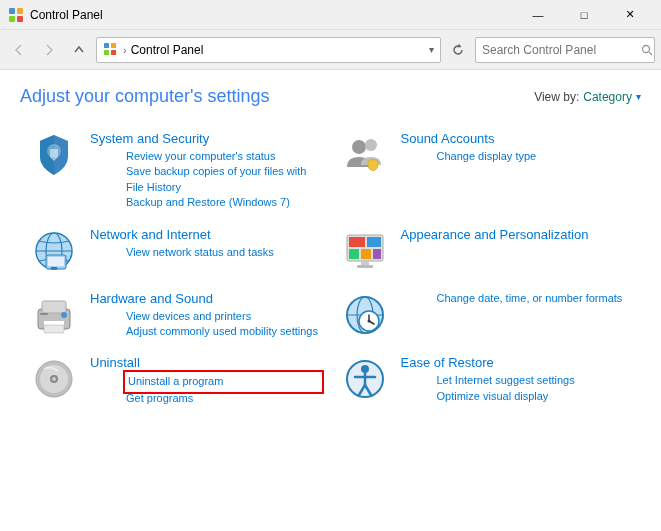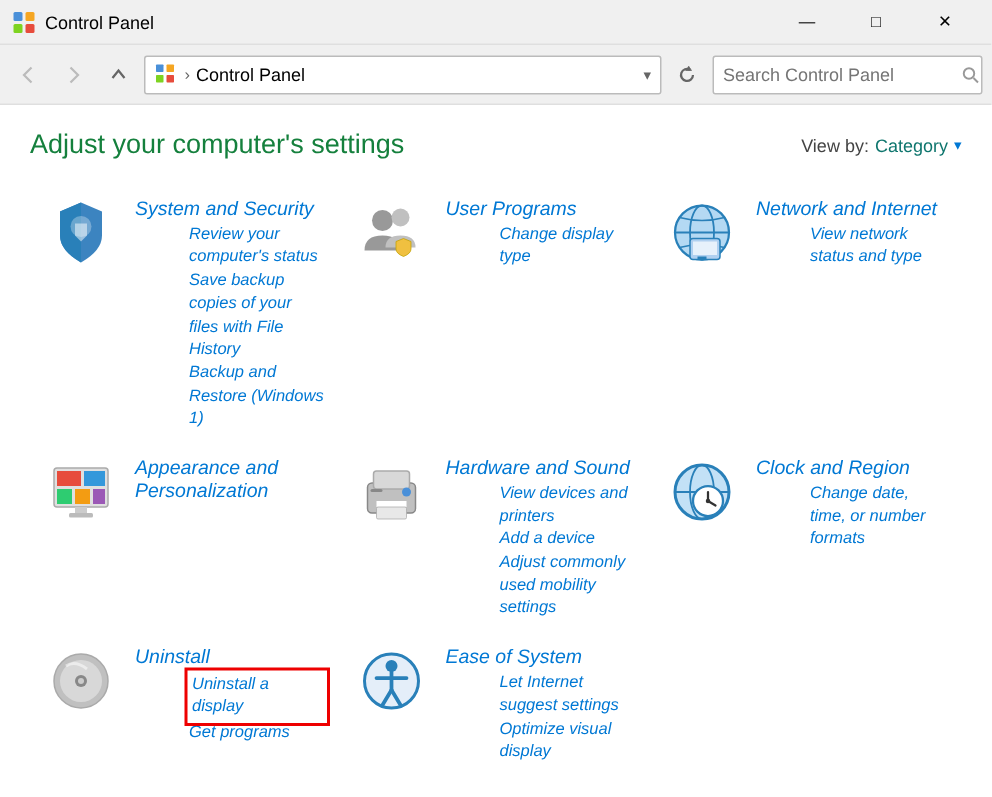--- a/index.html
+++ b/index.html
@@ -138,40 +138,39 @@
       overflow-y: auto;
     }
     .content-header {
       display: flex;
       justify-content: space-between;
       align-items: center;
       margin-bottom: 16px;
     }
     .content-title {
       font-size: 18px;
-      color: #15803d;
+      color: #3b82f6;
       font-weight: 300;
     }
     .view-by {
       display: flex;
       align-items: center;
       gap: 4px;
       font-size: 12px;
       color: #444;
     }
     .view-by-label { color: #444; }
     .view-by-value { color: #0f766e; cursor: pointer; }
     .view-by-arrow { color: #0078d4; font-size: 10px; }
 
     
     .categories-grid {
       display: grid;
-      grid-template-columns: 1fr 1fr 1fr;
+      grid-template-columns: 1fr 1fr;
       gap: 0;
-      font-style: italic;
     }
     .category-item {
       display: flex;
       align-items: flex-start;
       padding: 8px 10px;
       gap: 12px;
     }
     .category-icon {
       width: 48px;
       height: 48px;
@@ -299,38 +298,38 @@
           <path d="M24 4 L38 10 L38 26 Q38 36 24 44 Q10 36 10 26 L10 10 Z" fill="#1a6fb5" opacity="0.85"></path>
           <path d="M24 4 L24 44 Q10 36 10 26 L10 10 Z" fill="#2980b9"></path>
           <circle cx="24" cy="20" r="7" fill="#fff" opacity="0.3"></circle>
           <path d="M20 18 L28 18 L28 26 L24 30 L20 26 Z" fill="#fff" opacity="0.5"></path>
         </svg>
       </div>
       <div class="category-content">
         <a class="category-title">System and Security</a>
         <a class="category-link">Review your computer's status</a>
         <a class="category-link">Save backup copies of your files with File History</a>
-        <a class="category-link">Backup and Restore (Windows 1)</a>
+        <a class="category-link">Backup and Restore (Windows 7)</a>
       </div>
     </div>
 
     <div class="category-item">
       <div class="category-icon">
         <svg width="48" height="48" viewBox="0 0 48 48">
 
           <circle cx="18" cy="16" r="7" fill="#999"></circle>
           <path d="M6 36 Q6 26 18 26 Q30 26 30 36" fill="#999"></path>
           <circle cx="30" cy="14" r="6" fill="#c0c0c0"></circle>
           <path d="M20 34 Q20 26 30 26 Q40 26 40 34" fill="#c0c0c0"></path>
 
           <path d="M32 28 L37 30 L37 35 Q37 38 32 40 Q27 38 27 35 L27 30 Z" fill="#f0c040" stroke="#c0a000" stroke-width="0.5"></path>
         </svg>
       </div>
       <div class="category-content">
-        <a class="category-title">User Programs</a>
+        <a class="category-title">Sound Accounts</a>
         <a class="category-link">Change display type</a>
       </div>
     </div>
 
     <div class="category-item">
       <div class="category-icon">
         <svg width="48" height="48" viewBox="0 0 48 48">
           <circle cx="24" cy="24" r="18" fill="#6ab4e8" opacity="0.5"></circle>
           <circle cx="24" cy="24" r="18" fill="none" stroke="#2980b9" stroke-width="1.5"></circle>
 
@@ -339,21 +338,21 @@
           <path d="M 9 14 Q 24 18 39 14" fill="none" stroke="#2980b9" stroke-width="1"></path>
           <path d="M 9 34 Q 24 30 39 34" fill="none" stroke="#2980b9" stroke-width="1"></path>
 
           <rect x="16" y="28" width="20" height="14" rx="2" fill="#b0d0f0" stroke="#2980b9" stroke-width="1"></rect>
           <rect x="18" y="30" width="16" height="9" fill="#fff" opacity="0.7"></rect>
           <rect x="21" y="40" width="6" height="2" fill="#2980b9"></rect>
         </svg>
       </div>
       <div class="category-content">
         <a class="category-title">Network and Internet</a>
-        <a class="category-link">View network status and type</a>
+        <a class="category-link">View network status and tasks</a>
       </div>
     </div>
 
     <div class="category-item">
       <div class="category-icon">
         <svg width="48" height="48" viewBox="0 0 48 48">
 
           <rect x="6" y="8" width="36" height="26" rx="2" fill="#e0e0e0" stroke="#aaa" stroke-width="1"></rect>
           <rect x="8" y="10" width="16" height="10" fill="#e74c3c"></rect>
           <rect x="26" y="10" width="14" height="10" fill="#3498db"></rect>
@@ -378,80 +377,78 @@
           <rect x="12" y="10" width="24" height="12" rx="2" fill="#d8d8d8" stroke="#aaa" stroke-width="1"></rect>
           <rect x="14" y="30" width="20" height="4" fill="#fff"></rect>
           <rect x="14" y="34" width="20" height="8" rx="1" fill="#e8e8e8" stroke="#aaa" stroke-width="0.5"></rect>
           <circle cx="34" cy="24" r="3" fill="#4a90d9"></circle>
           <rect x="10" y="22" width="8" height="2" rx="1" fill="#888"></rect>
         </svg>
       </div>
       <div class="category-content">
         <a class="category-title">Hardware and Sound</a>
         <a class="category-link">View devices and printers</a>
-        <a class="category-link">Add a device</a>
         <a class="category-link">Adjust commonly used mobility settings</a>
       </div>
     </div>
 
     <div class="category-item">
       <div class="category-icon">
         <svg width="48" height="48" viewBox="0 0 48 48">
           <circle cx="24" cy="24" r="18" fill="#6ab4e8" opacity="0.4"></circle>
           <circle cx="24" cy="24" r="18" fill="none" stroke="#2980b9" stroke-width="2"></circle>
 
           <ellipse cx="24" cy="24" rx="8" ry="18" fill="none" stroke="#2980b9" stroke-width="1.2"></ellipse>
           <line x1="6" y1="24" x2="42" y2="24" stroke="#2980b9" stroke-width="1.2"></line>
 
           <circle cx="28" cy="30" r="10" fill="#fff" stroke="#2980b9" stroke-width="1.5"></circle>
           <line x1="28" y1="30" x2="28" y2="24" stroke="#333" stroke-width="1.5" stroke-linecap="round"></line>
           <line x1="28" y1="30" x2="33" y2="33" stroke="#333" stroke-width="1.5" stroke-linecap="round"></line>
           <circle cx="28" cy="30" r="1.5" fill="#333"></circle>
         </svg>
       </div>
       <div class="category-content">
-        <a class="category-title">Clock and Region</a>
         <a class="category-link">Change date, time, or number formats</a>
       </div>
     </div>
 
     <div class="category-item">
       <div class="category-icon">
         <svg width="48" height="48" viewBox="0 0 48 48">
 
           <circle cx="24" cy="24" r="18" fill="#c0c0c0" stroke="#aaa" stroke-width="1"></circle>
           <circle cx="24" cy="24" r="14" fill="#d8d8d8"></circle>
           <circle cx="24" cy="24" r="4" fill="#888"></circle>
           <circle cx="24" cy="24" r="2" fill="#ccc"></circle>
 
           <path d="M 14 14 Q 20 10 28 16" fill="none" stroke="#fff" stroke-width="2" opacity="0.5"></path>
         </svg>
       </div>
       <div class="category-content">
         <a class="category-title">Uninstall</a>
-        <a class="category-link highlighted">Uninstall a display</a>
+        <a class="category-link highlighted">Uninstall a program</a>
         <a class="category-link">Get programs</a>
       </div>
     </div>
 
     <div class="category-item">
       <div class="category-icon">
         <svg width="48" height="48" viewBox="0 0 48 48">
 
           <circle cx="24" cy="24" r="18" fill="#4a90d9" opacity="0.15"></circle>
           <circle cx="24" cy="24" r="18" fill="none" stroke="#2980b9" stroke-width="2"></circle>
 
           <circle cx="24" cy="14" r="4" fill="#2980b9"></circle>
           <path d="M24 18 L24 30" stroke="#2980b9" stroke-width="2.5" stroke-linecap="round"></path>
           <path d="M14 22 L34 22" stroke="#2980b9" stroke-width="2.5" stroke-linecap="round"></path>
           <path d="M24 30 L18 40" stroke="#2980b9" stroke-width="2.5" stroke-linecap="round"></path>
           <path d="M24 30 L30 40" stroke="#2980b9" stroke-width="2.5" stroke-linecap="round"></path>
         </svg>
       </div>
       <div class="category-content">
-        <a class="category-title">Ease of System</a>
+        <a class="category-title">Ease of Restore</a>
         <a class="category-link">Let Internet suggest settings</a>
         <a class="category-link">Optimize visual display</a>
       </div>
     </div>
 
   </div>
 </div>
 
 </body></html>

